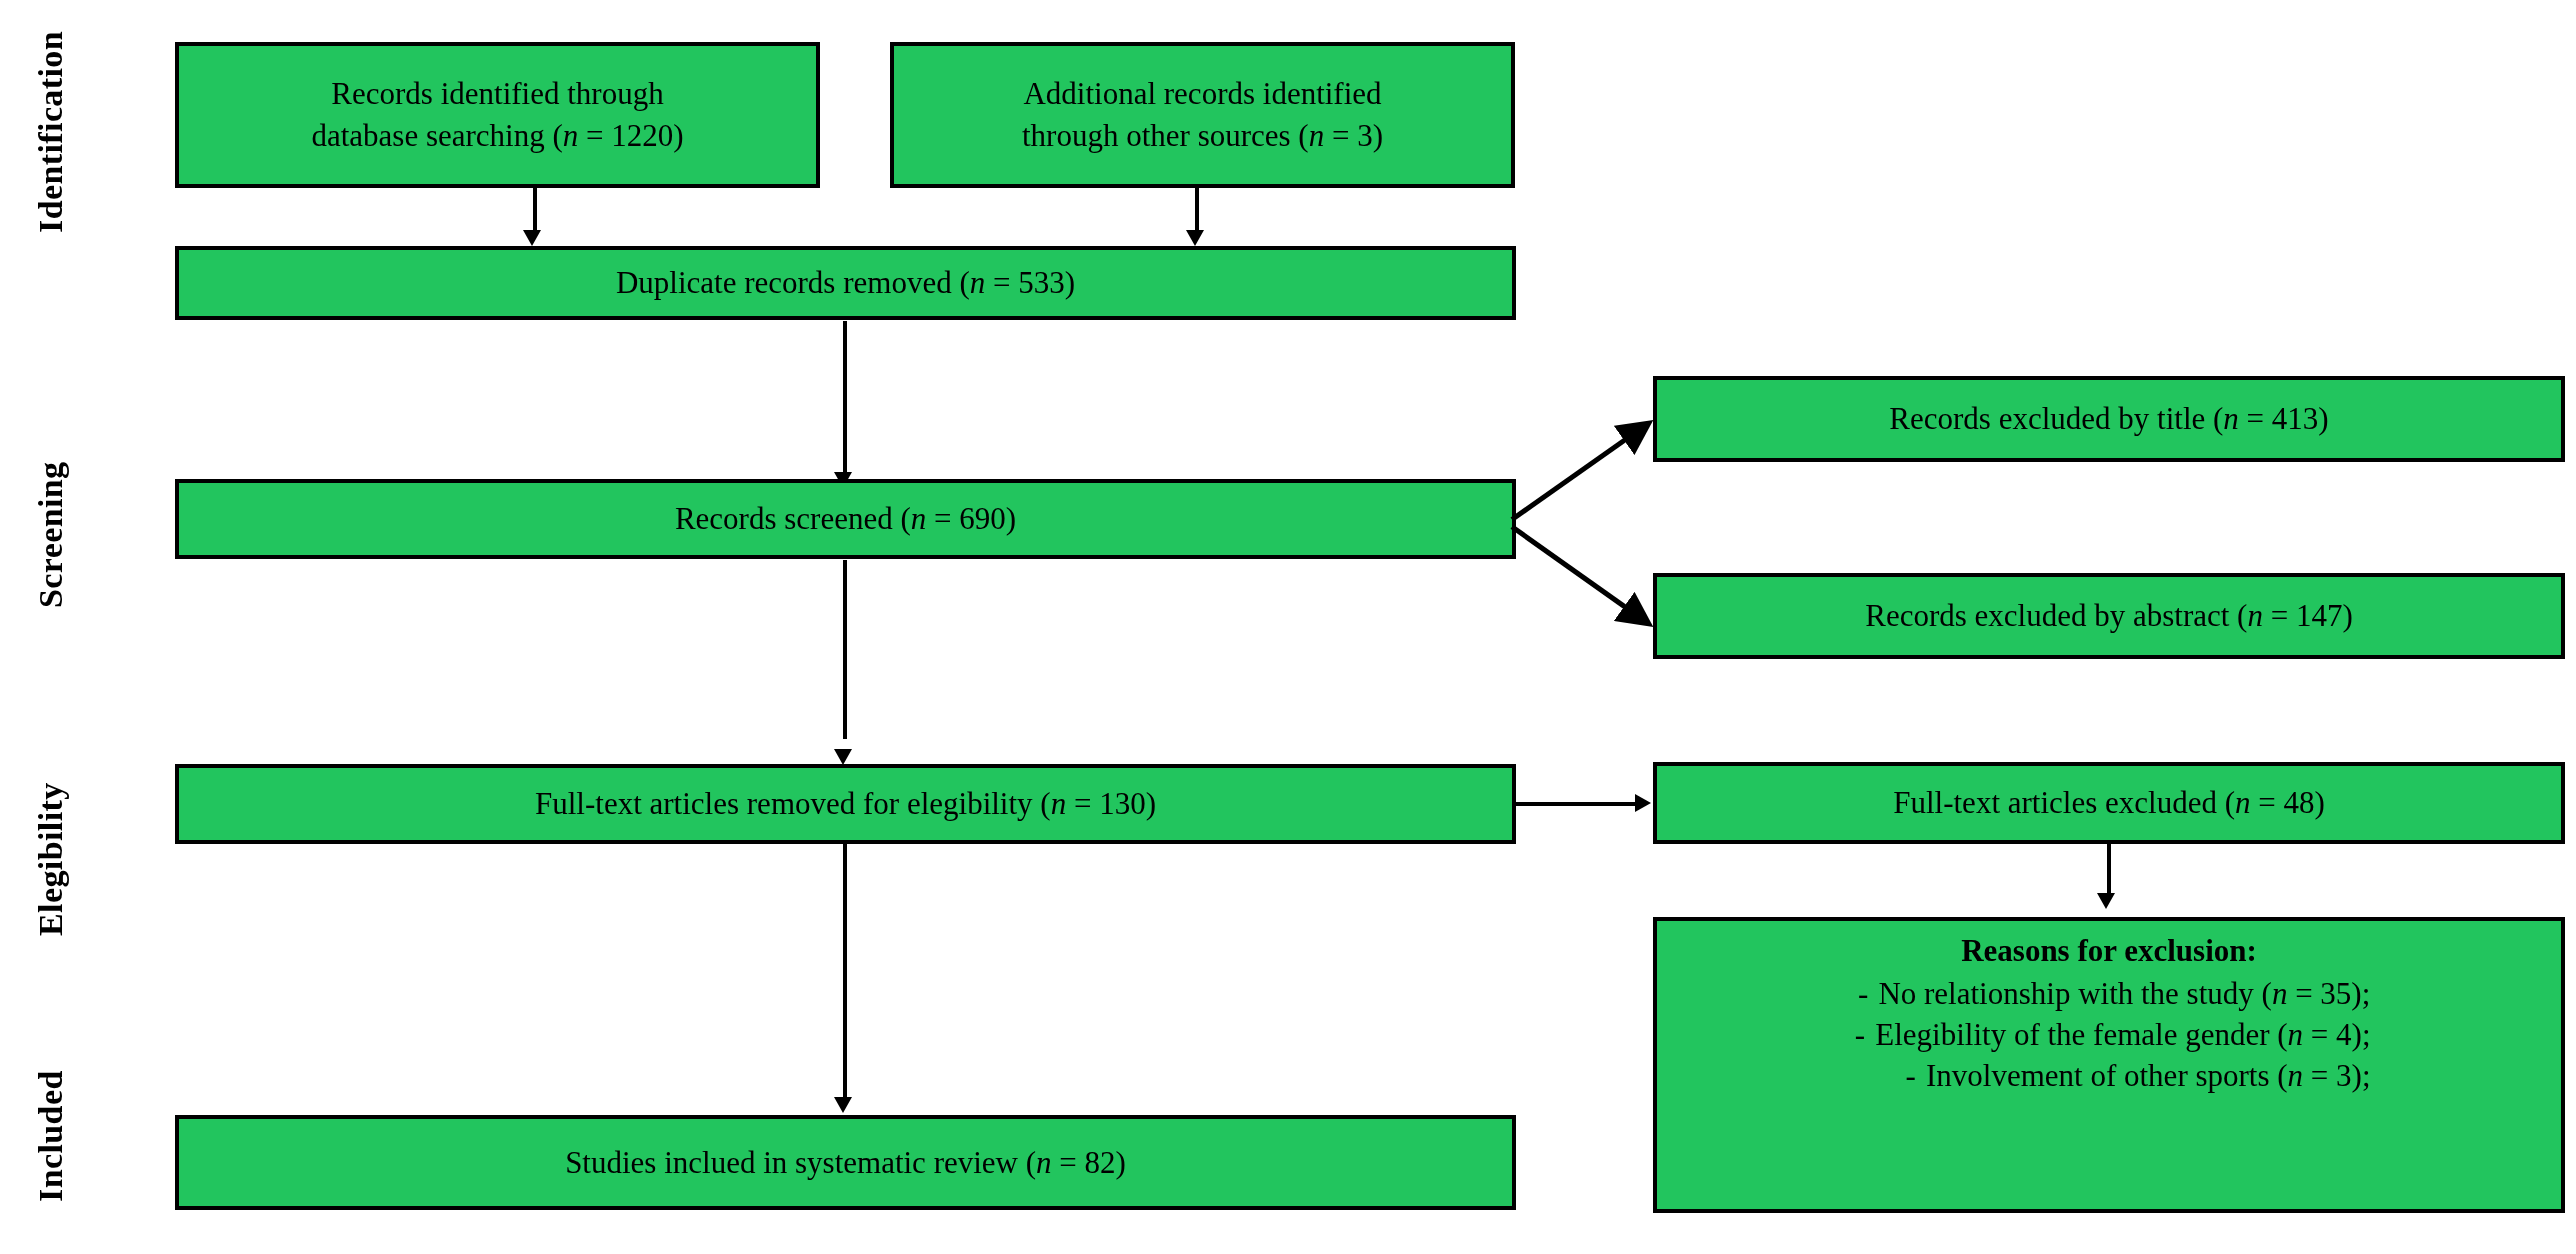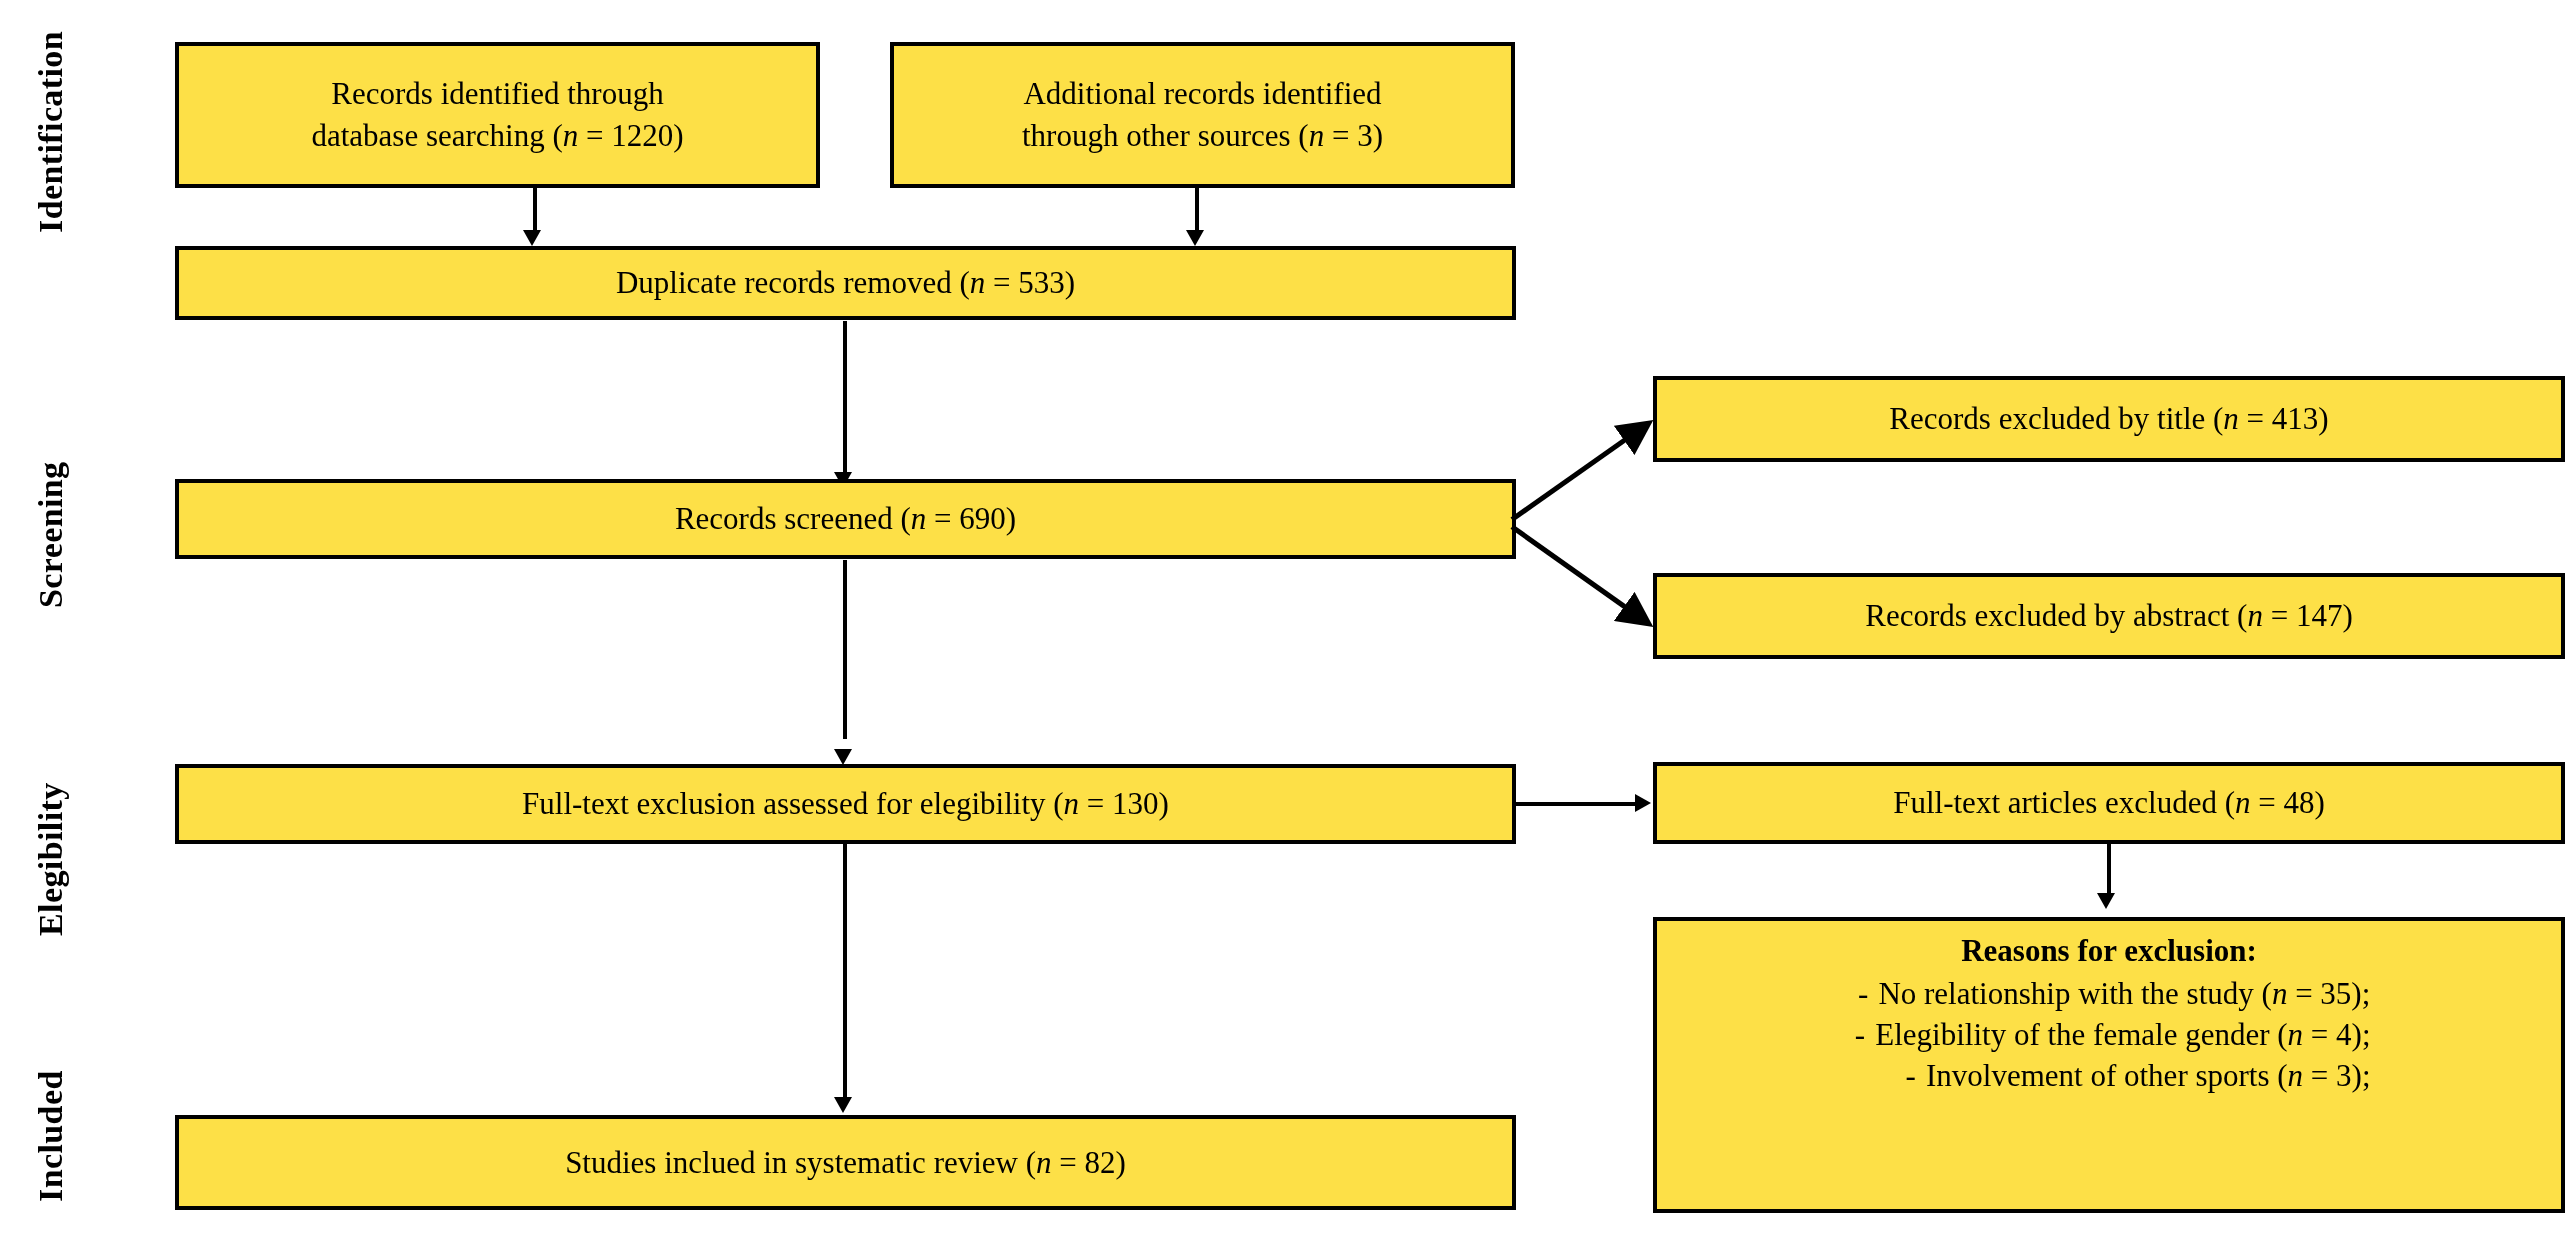--- a/index.html
+++ b/index.html
@@ -29,21 +29,21 @@
     white-space: nowrap;
     transform-origin: 0 0;
     transform: rotate(-90deg);
     color: #000;
   }
 
   
   .node {
     position: absolute;
     box-sizing: border-box;
-    background: #fde047;
+    background: #22c55e;
     border: 4.4px solid #000000;
     display: flex;
     align-items: center;
     justify-content: center;
     text-align: center;
     font-size: 31px;
     line-height: 1.34;
     padding: 2.9px 10.2px;
   }
   .node .txt { display: block; width: 100%; }
@@ -172,21 +172,21 @@
     <span class="txt">
       <span>Records excluded by abstract (</span><i>n</i><span> = 147)</span>
     </span>
   </div>
 
   <div class="vline" style="left:843px; top:560px; height:179px;"></div>
   <div class="arrowdown" style="left:834px; top:749px;"></div>
 
   <div class="node" style="left:175px; top:764px; width:1341px; height:80px;">
     <span class="txt">
-      <span>Full-text exclusion assessed for elegibility (</span><i>n</i><span> = 130)</span>
+      <span>Full-text articles removed for elegibility (</span><i>n</i><span> = 130)</span>
     </span>
   </div>
 
   <div class="hline" style="left:1516px; top:802px; width:120px;"></div>
   <div class="arrowright" style="left:1635px; top:794px;"></div>
 
   <div class="node" style="left:1653px; top:762px; width:912px; height:82px;">
     <span class="txt">
       <span>Full-text articles excluded (</span><i>n</i><span> = 48)</span>
     </span>

